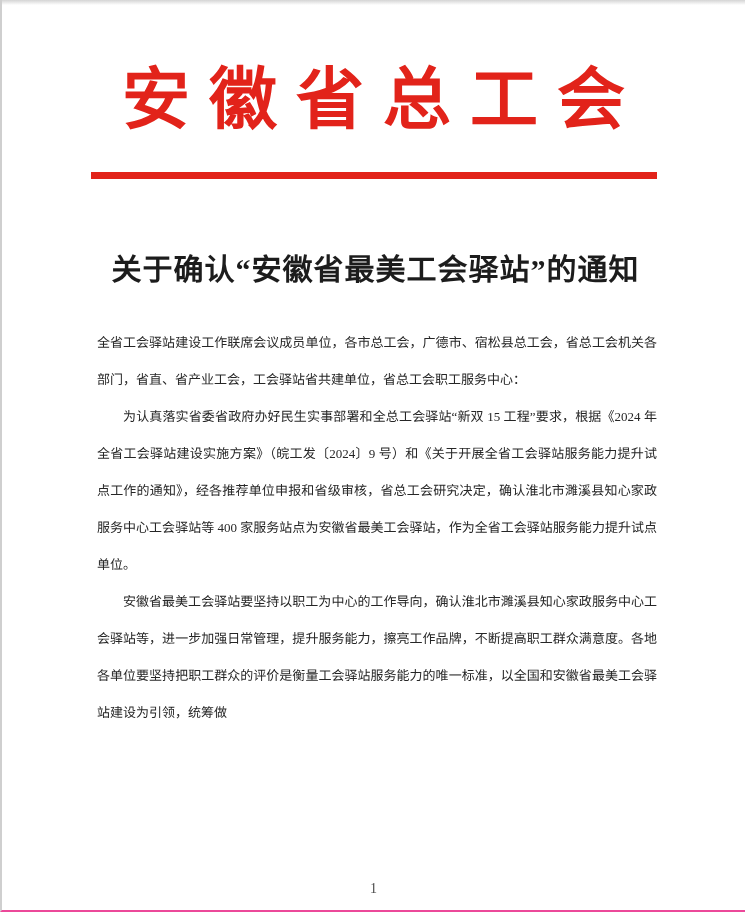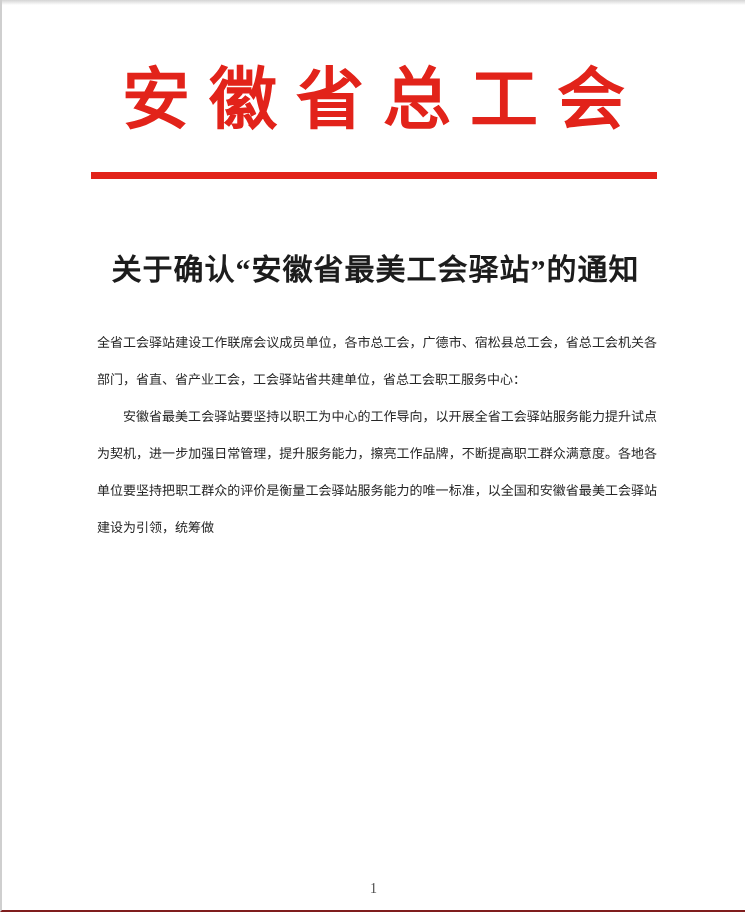--- a/index.html
+++ b/index.html
@@ -11,21 +11,21 @@
     overflow: hidden;
     font-family: "Liberation Serif", "DejaVu Serif", serif;
   }
 
   .page {
     position: relative;
     width: 745px;
     height: 912px;
     background: #ffffff;
     border-left: 2px solid #cfcfcf;
-    border-bottom: 2px solid #7f1d1d;
+    border-bottom: 2px solid #ec4899;
   }
 
   
   .edge-top {
     position: absolute;
     top: 0; left: 0;
     width: 100%;
     height: 5px;
     background: linear-gradient(to bottom, #d4d4d4, rgba(255,255,255,0));
   }
@@ -107,18 +107,19 @@
   <div class="edge-top"></div>
 
   <div class="org-name">安徽省总工会</div>
 
   <div class="red-divider"></div>
 
   <div class="doc-title">关于确认“安徽省最美工会驿站”的通知</div>
 
   <div class="doc-body">
     <p class="p-flush">全省工会驿站建设工作联席会议成员单位，各市总工会，广德市、宿松县总工会，省总工会机关各部门，省直、省产业工会，工会驿站省共建单位，省总工会职工服务中心：</p>
-    <p class="p-indent">安徽省最美工会驿站要坚持以职工为中心的工作导向，以开展全省工会驿站服务能力提升试点为契机，进一步加强日常管理，提升服务能力，擦亮工作品牌，不断提高职工群众满意度。各地各单位要坚持把职工群众的评价是衡量工会驿站服务能力的唯一标准，以全国和安徽省最美工会驿站建设为引领，统筹做</p>
+    <p class="p-indent">为认真落实省委省政府办好民生实事部署和全总工会驿站“新双 15 工程”要求，根据《2024 年全省工会驿站建设实施方案》（皖工发〔2024〕9 号）和《关于开展全省工会驿站服务能力提升试点工作的通知》，经各推荐单位申报和省级审核，省总工会研究决定，确认淮北市濉溪县知心家政服务中心工会驿站等 400 家服务站点为安徽省最美工会驿站，作为全省工会驿站服务能力提升试点单位。</p>
+    <p class="p-indent">安徽省最美工会驿站要坚持以职工为中心的工作导向，确认淮北市濉溪县知心家政服务中心工会驿站等，进一步加强日常管理，提升服务能力，擦亮工作品牌，不断提高职工群众满意度。各地各单位要坚持把职工群众的评价是衡量工会驿站服务能力的唯一标准，以全国和安徽省最美工会驿站建设为引领，统筹做</p>
   </div>
 
   <div class="page-number">1</div>
 
 </div>
 
 </body></html>

